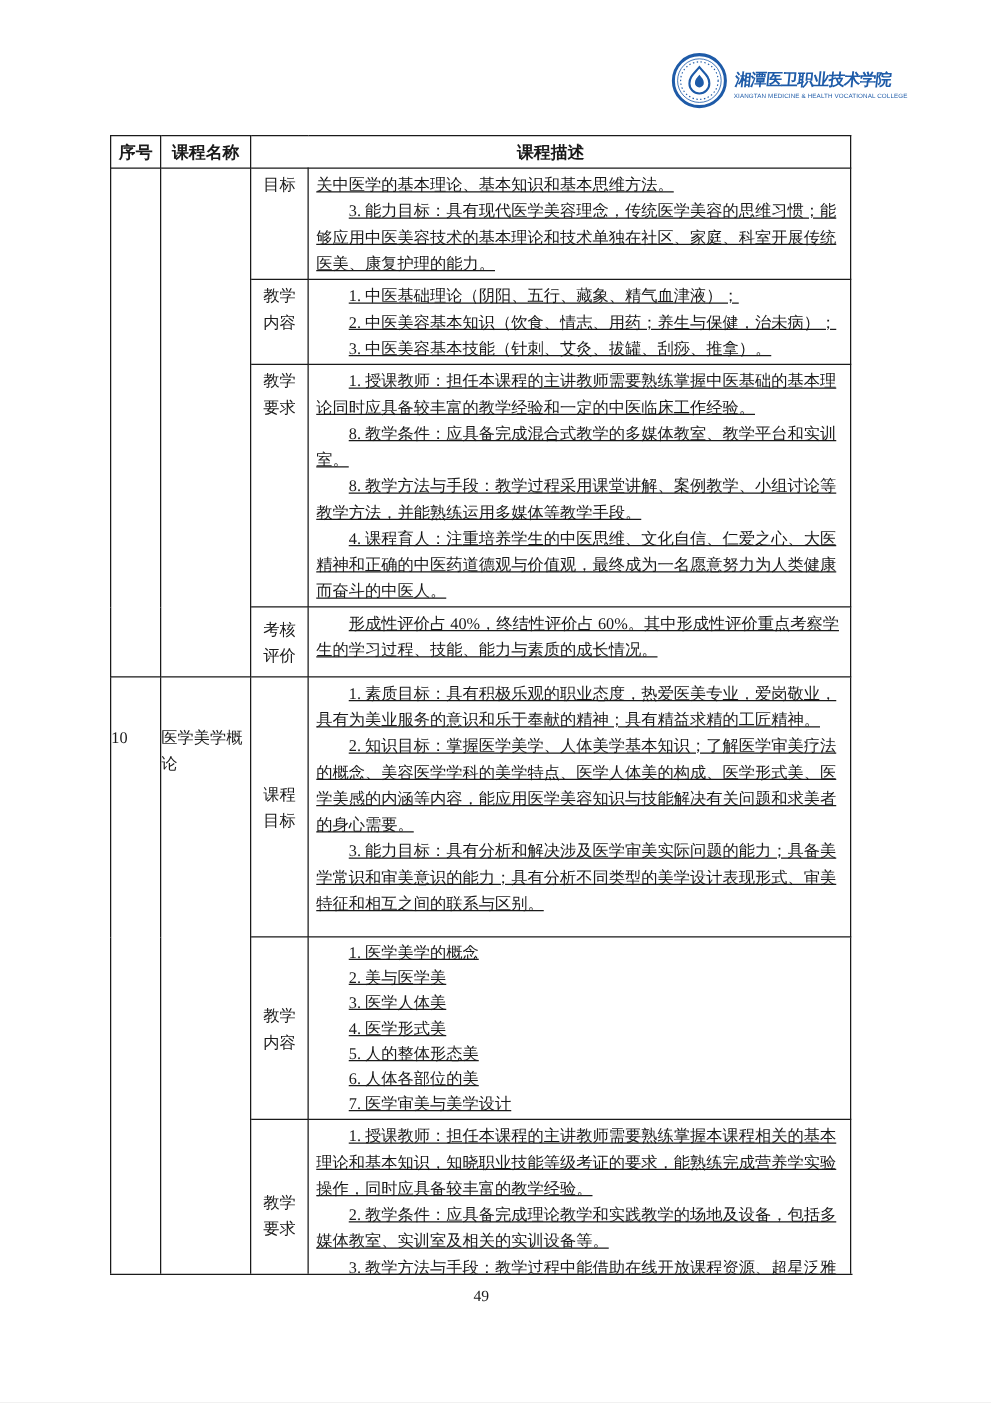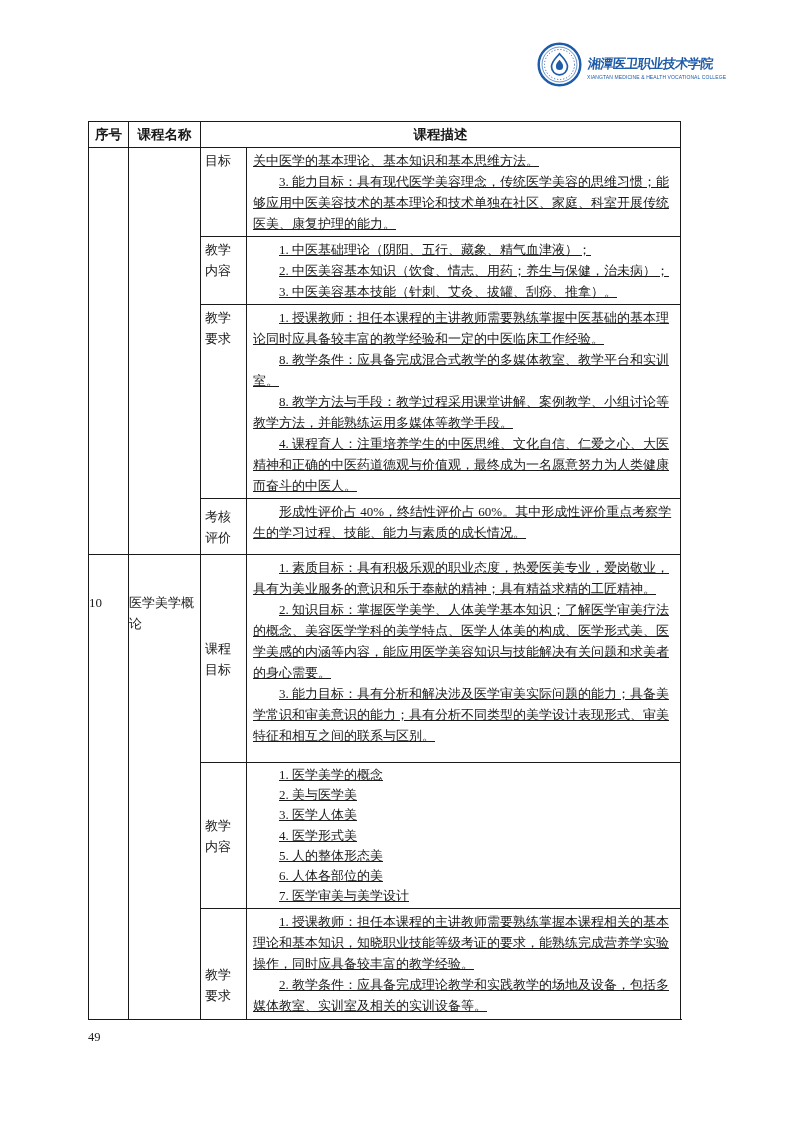--- a/index.html
+++ b/index.html
@@ -32,50 +32,50 @@
   
   .table-wrap {
     position: absolute; left: 88px; top: 108px;
     width: 594px; height: 912px;
     overflow: hidden;
     border-bottom: 1.2px solid #1a1a1a;
   }
   table.course-table {
     border-collapse: collapse; table-layout: fixed;
     width: 592px;
-    font-size: 13px; line-height: 21px; margin-top: 13px;
+    font-size: 13px; line-height: 21px;
   }
   .course-table th, .course-table td {
     border: 1px solid #1a1a1a;
     vertical-align: top;
     overflow: hidden;
   }
   .course-table th {
     height: 26px; font-size: 13.5px; font-weight: bold;
     text-align: center; vertical-align: middle;
   }
   .c-idx, .c-name { text-align: left; }
   .c-idx.filled, .c-name.filled { padding-top: 37px; }
-  .c-label { padding: 2px 4px; }
+  .c-label { text-align: center; padding: 2px 4px; }
   .c-label.v-top { vertical-align: top; }
   .c-label.v-mid { vertical-align: middle; font-family: Liberation Serif, serif; }
   .c-content { padding: 2px 6px 2px 6px; text-decoration: underline; }
   .c-content p { text-indent: 2em; overflow-wrap: break-word; }
   .c-content p.noindent { text-indent: 0; }
   .h-goal    { height: 88px; }
   .h-content { height: 66px; }
   .h-assess  { height: 56px; }
   .h-cgoal   { height: 208px; }
   .h-content2{ height: 142px; }
   .tight p   { line-height: 20.2px; }
 
   
   .footer {
     position: absolute; left: 88px; top: 1030px; width: 594px;
-    text-align: left; font-size: 12.5px; color: #1a1a1a;
+    text-align: center; font-size: 12.5px; color: #1a1a1a;
   }
 </style>
 </head>
 <body>
 
 <div class="page">
 
   <div class="logo">
     <svg class="emblem" viewBox="0 0 48 48">
       <circle cx="24" cy="24" r="22.2" fill="#ffffff" stroke="#1e5ba8" stroke-width="2.6"></circle>

